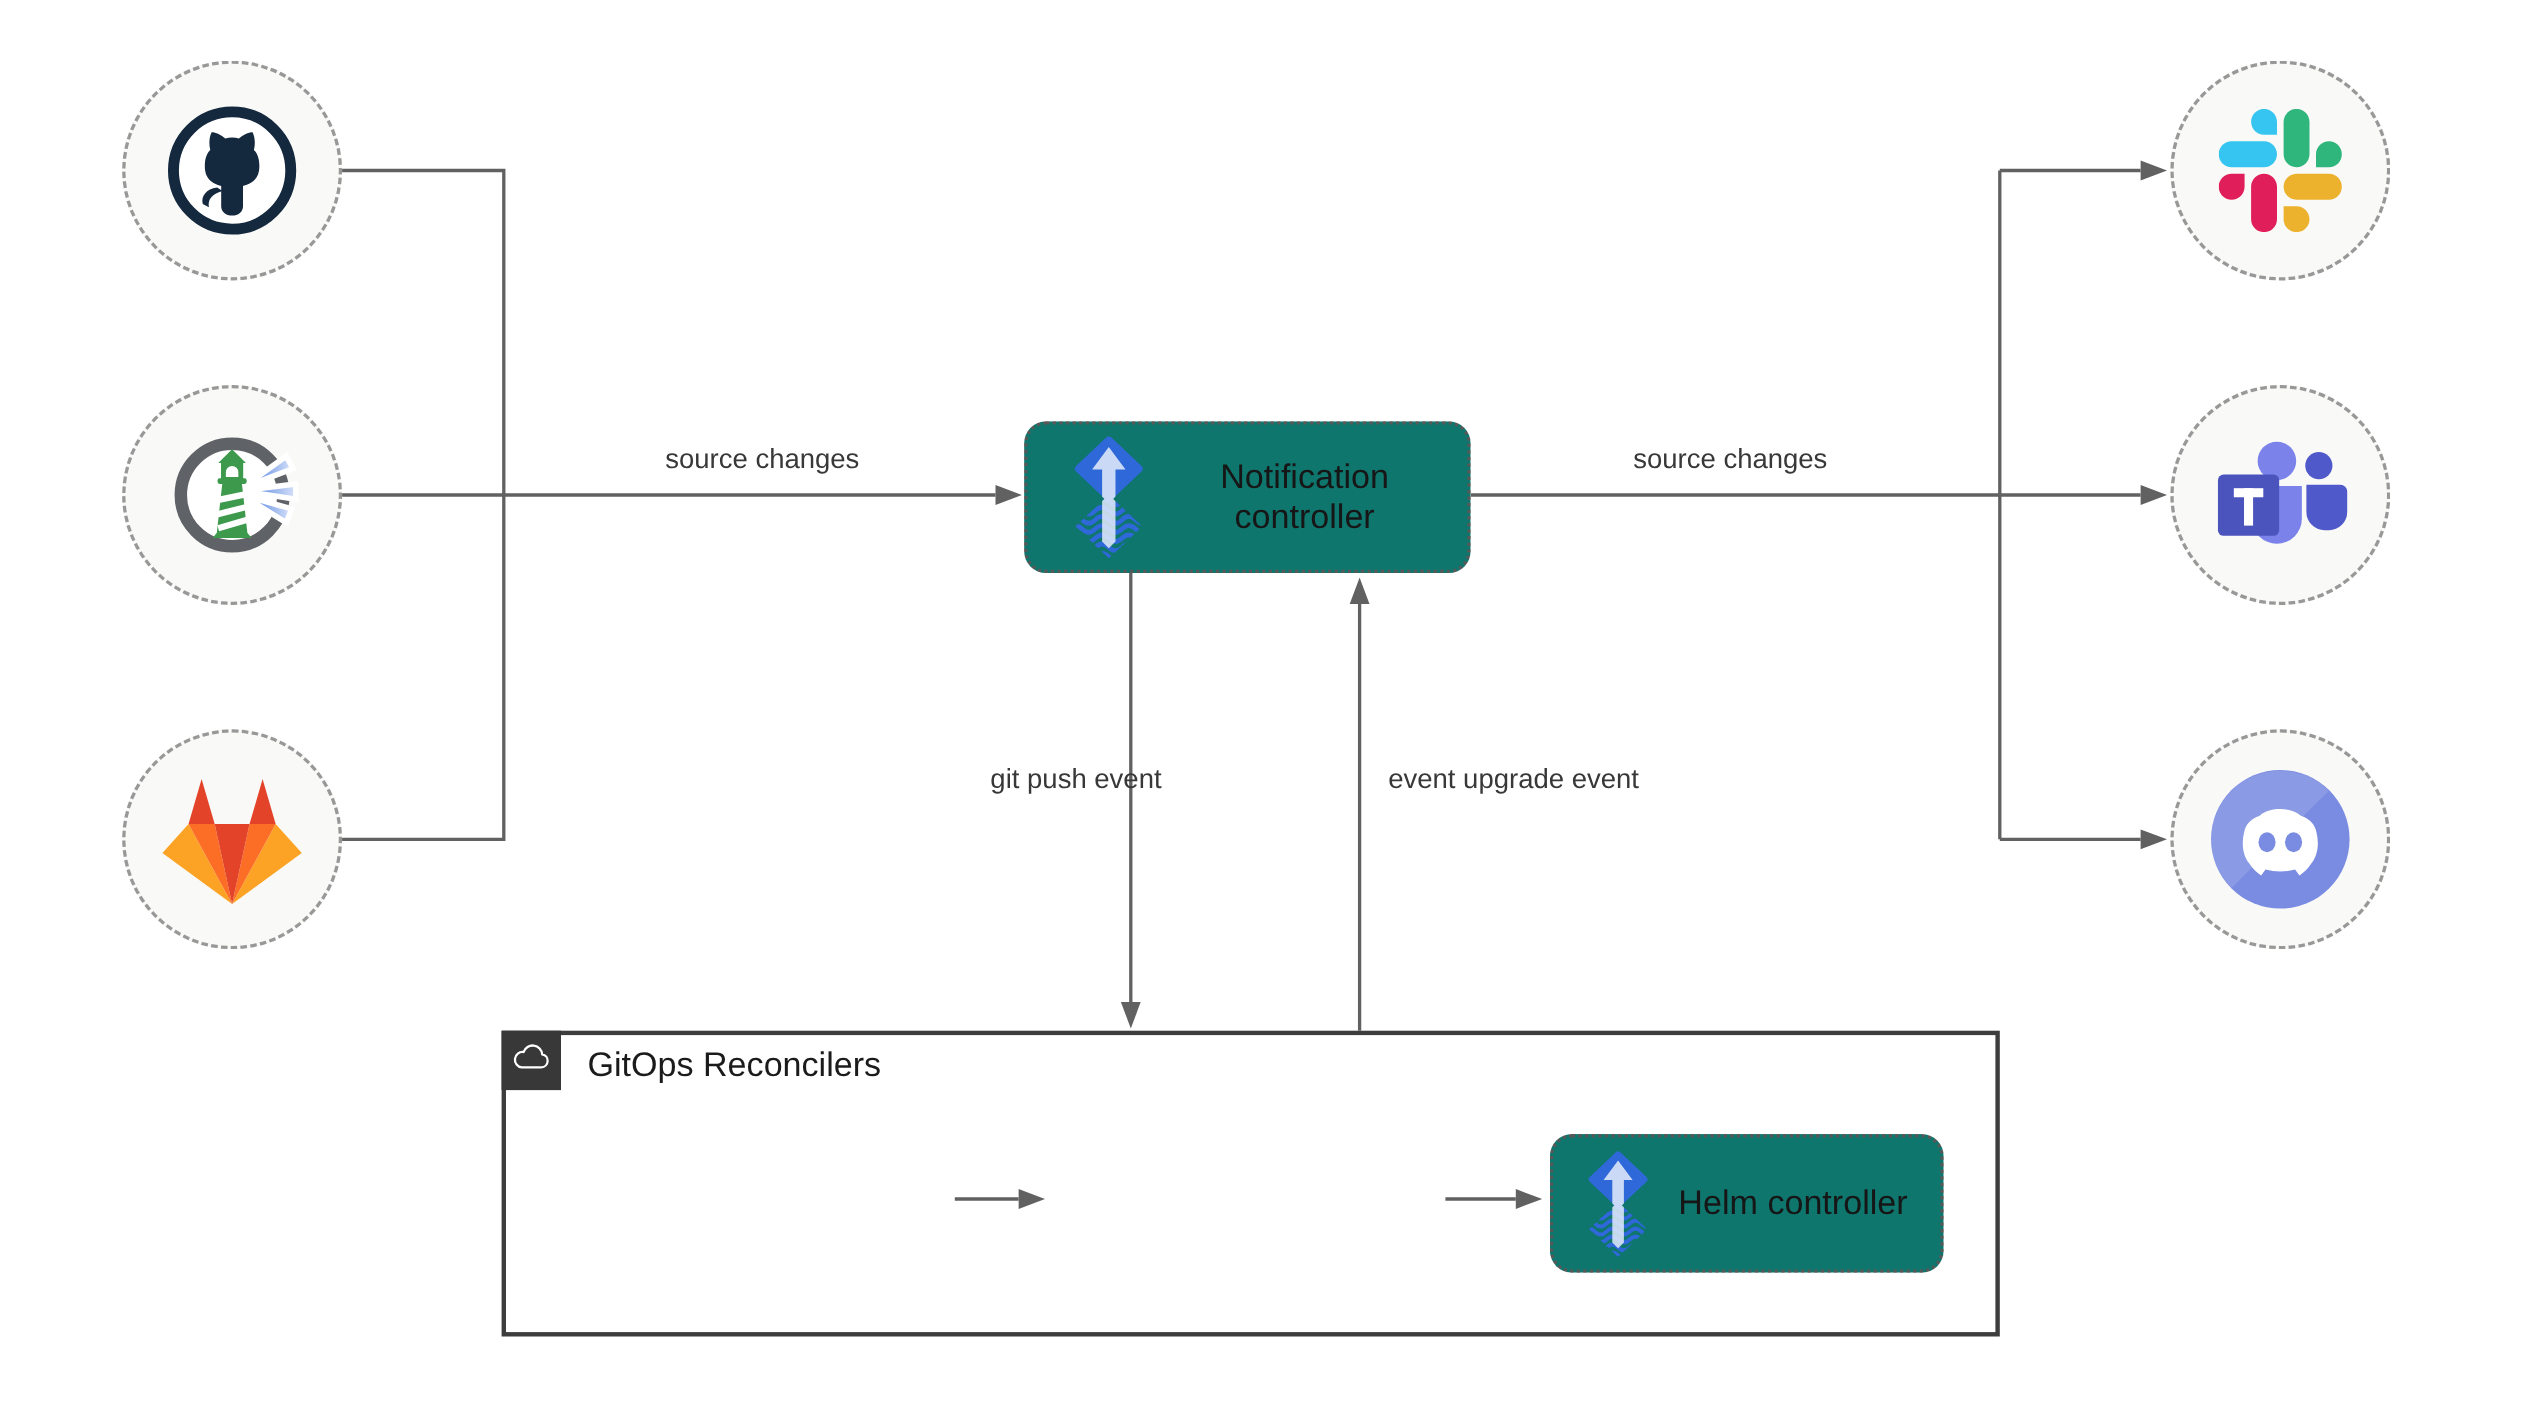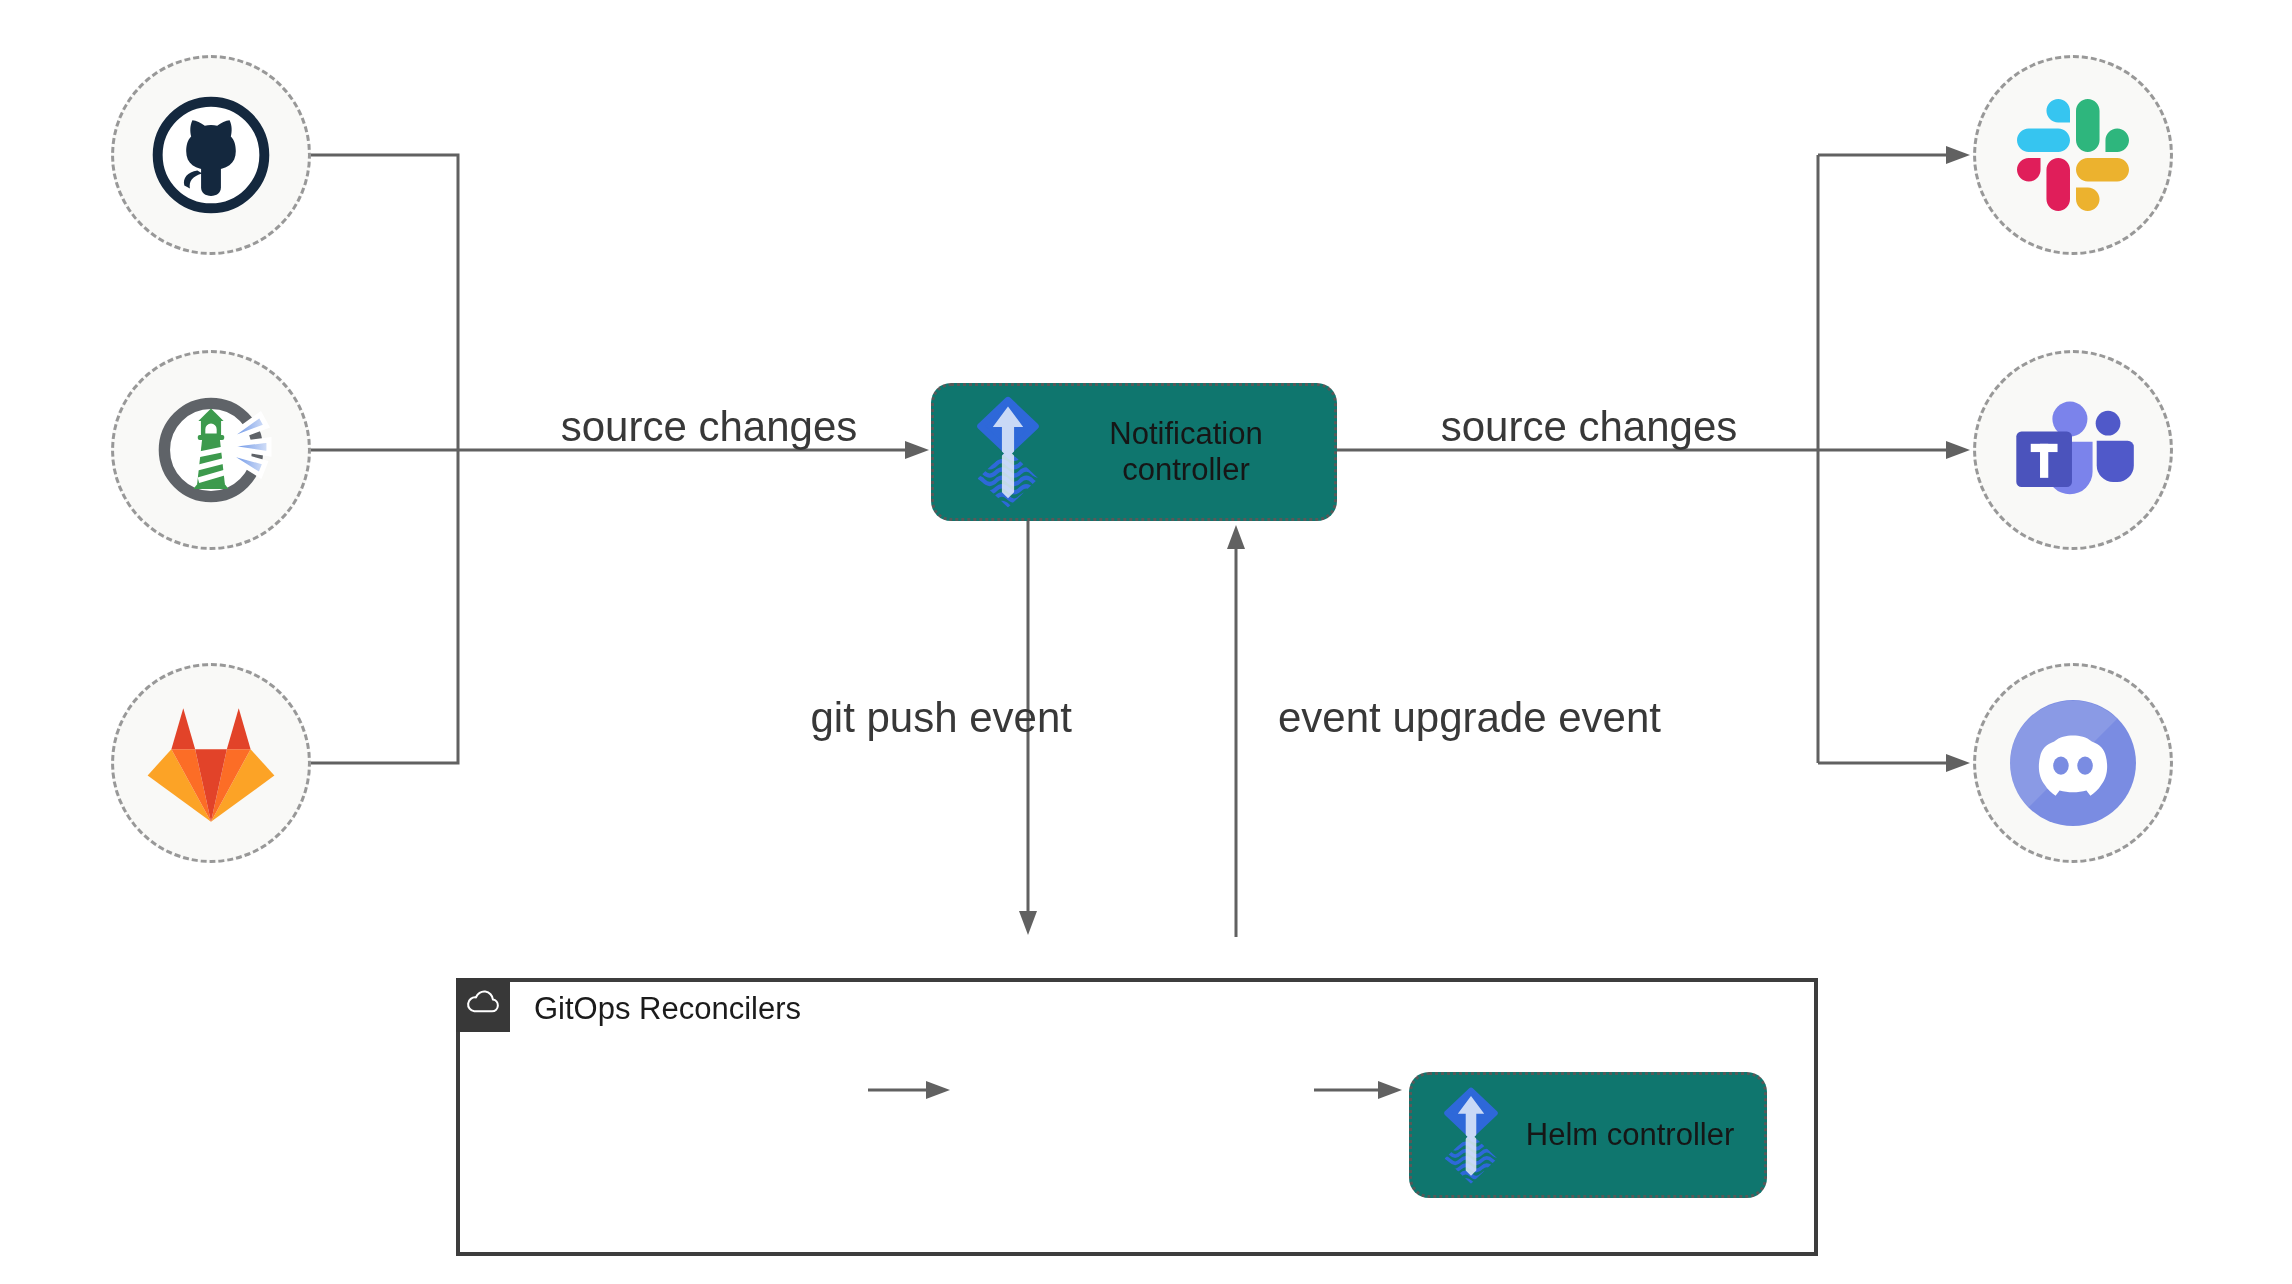--- a/index.html
+++ b/index.html
@@ -15,25 +15,25 @@
   }
   .ctrl-box{
     position:absolute;background:#0f766e;border:3px dotted #585858;border-radius:20px;
     box-sizing:border-box;display:flex;align-items:center;z-index:2;
   }
   .ctrl-label{
     flex:1;text-align:center;font-size:31px;line-height:36px;color:#161616;
     padding-right:8px;
   }
   .edge-label{
-    position:absolute;font-size:42px;color:#383838;white-space:nowrap;z-index:4;margin-left:16px;
+    position:absolute;font-size:25px;color:#383838;white-space:nowrap;z-index:4;
   }
   #notification-box{left:931px;top:383px;width:406px;height:138px;padding-left:36px;}
   #group-box{
-    position:absolute;left:456px;top:978px;width:1362px;height:278px;
+    position:absolute;left:456px;top:937px;width:1362px;height:278px;
     border:4px solid #3d3d3d;background:#ffffff;box-sizing:border-box;z-index:1;
   }
   .group-badge{
     position:absolute;left:-4px;top:-4px;width:54px;height:54px;background:#383838;
     display:flex;align-items:center;justify-content:center;
   }
   .group-title{
     position:absolute;left:74px;top:8px;font-size:31px;line-height:38px;color:#1b1b1b;
     white-space:nowrap;
   }

